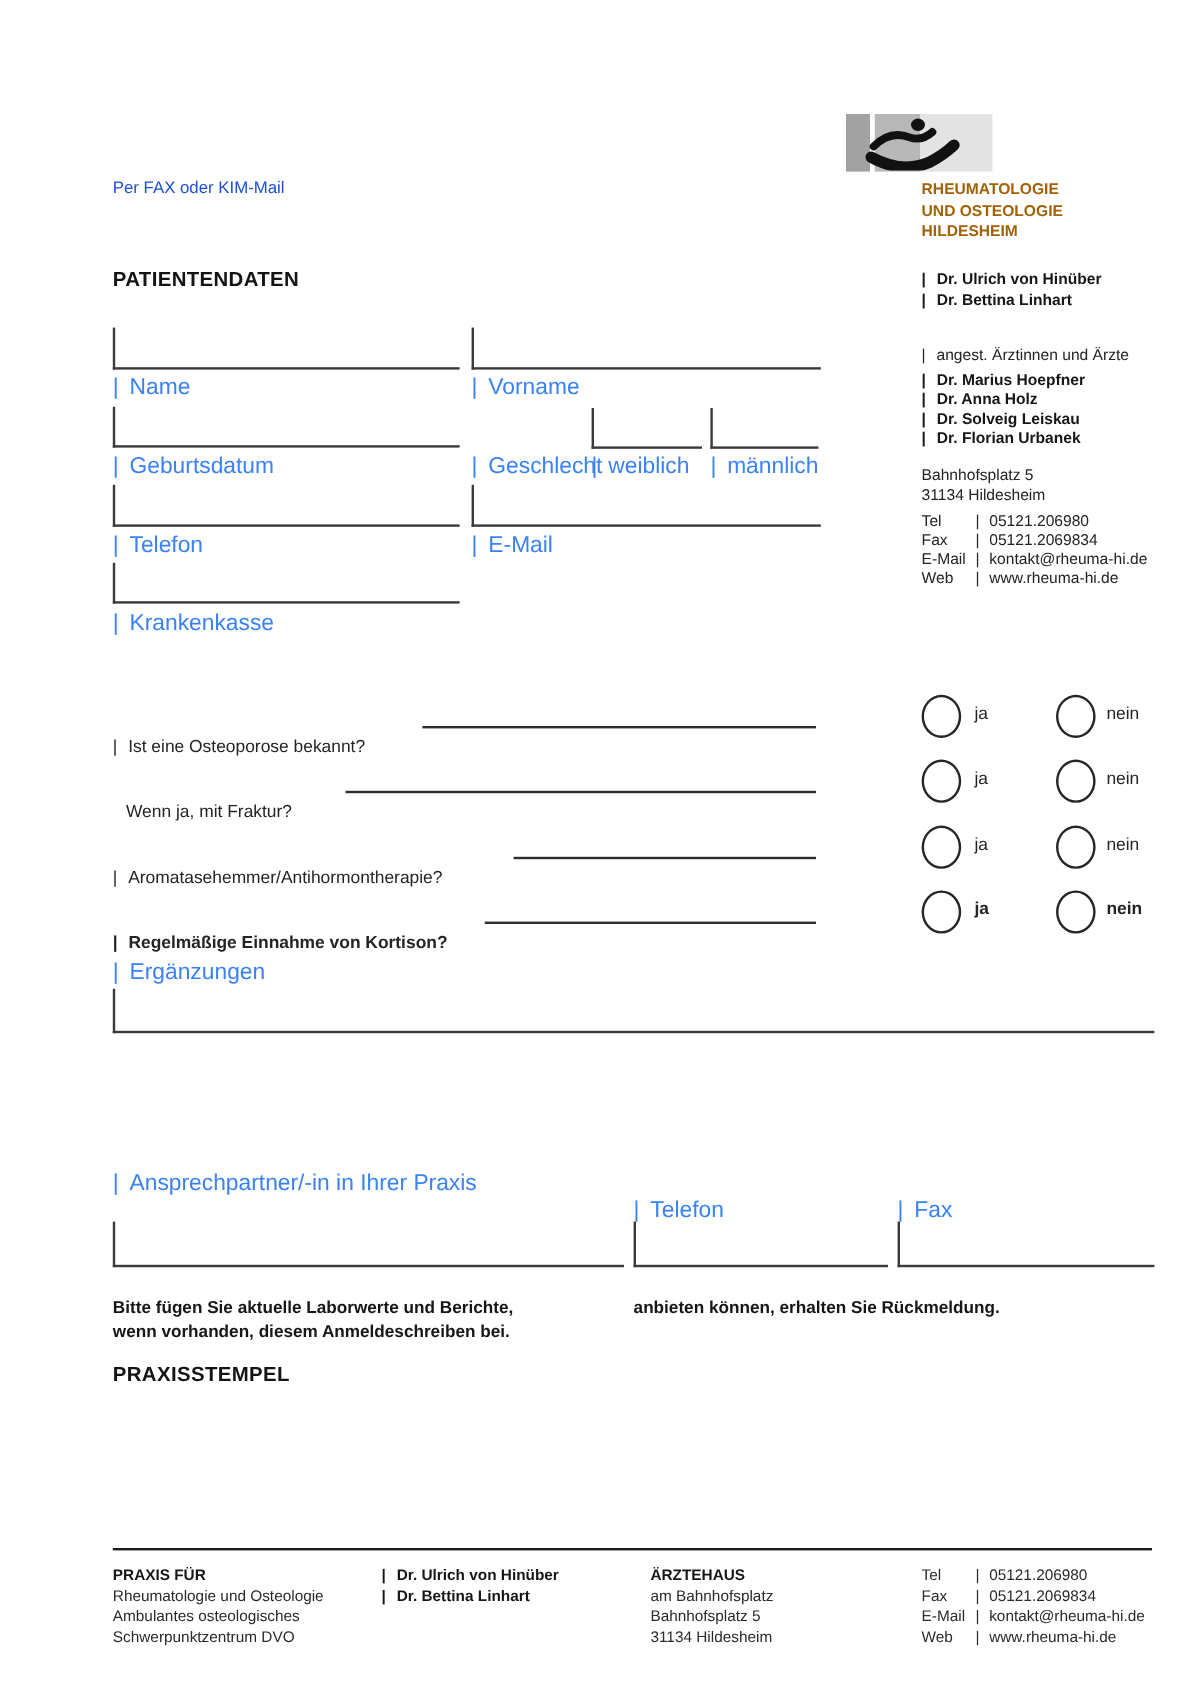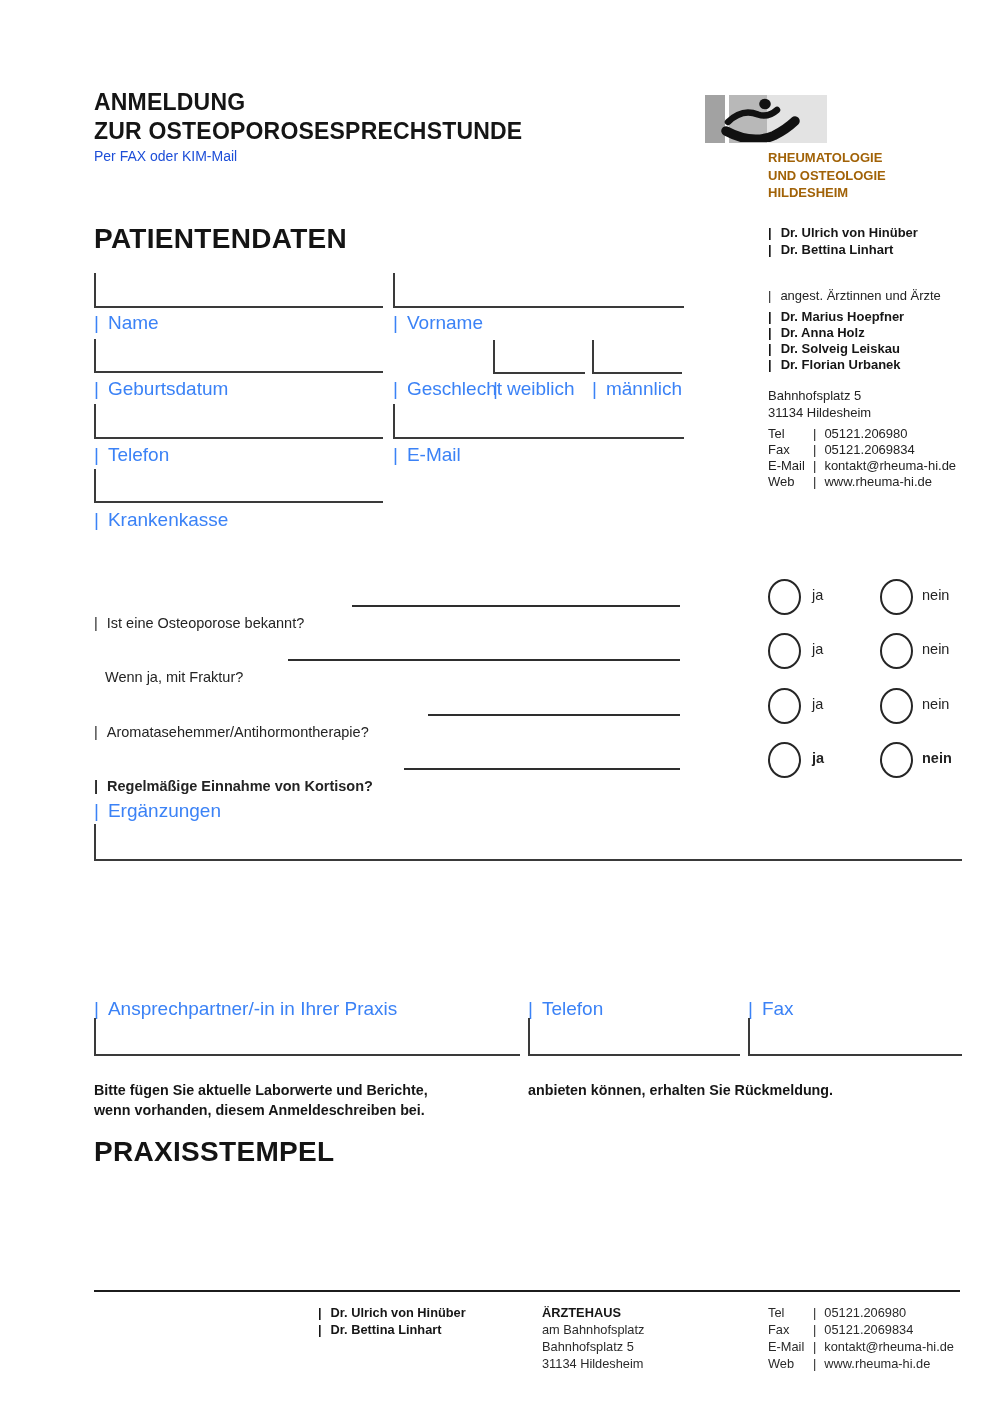--- a/index.html
+++ b/index.html
@@ -27,21 +27,21 @@
   
   .sb { left:768px; font-size:13px; color:#232323; }
   .sb-bold { font-weight:700; color:#161616; }
   .lh17 { line-height:17px; }
   .lh16 { line-height:16px; }
   .c-row { line-height:16px; white-space:nowrap; }
   .c-label { display:inline-block; width:45px; }
   .c-value::before { content:"|"; margin-right:8px; }
 
   
-  .h2 { left:94px; font-size:28px; font-weight:700; color:#141414; letter-spacing:0.3px; }
+  .h2 { left:94px; font-size:17px; font-weight:700; color:#141414; letter-spacing:0.3px; }
 
   
   .fbox { border-left:2px solid #3a3a3a; border-bottom:2px solid #3a3a3a; }
   .flabel { font-size:19px; color:#3b82f6; white-space:nowrap; }
 
   
   .q-row { left:0; width:1000px; height:34px; }
   .q-label { position:absolute; top:8px; font-size:14.5px; color:#242424; white-space:nowrap;margin-top:28px; }
   .q-line { position:absolute; top:26px; height:0; border-bottom:2px solid #2e2e2e; }
   .radio { position:absolute; top:0; width:29px; height:32px; border:2px solid #262626; border-radius:50%; background:#fff; }
@@ -54,24 +54,20 @@
   .rule { left:94px; top:1290px; width:866px; height:2px; background:#1c1c1c; }
   .fcol { top:1304px; font-size:12.8px; line-height:17px; color:#2a2a2a; }
   .fcol .t { font-weight:700; color:#161616; }
   .fc-label { display:inline-block; width:45px; }
 </style>
 </head>
 <body>
 
 <div class="page">
 
-  <div class="abs title">
-    <div>ANMELDUNG</div>
-    <div>ZUR OSTEOPOROSESPRECHSTUNDE</div>
-  </div>
   <div class="abs subtitle">Per FAX oder KIM-Mail</div>
 
   <div class="abs logo">
     <div class="r" style="left:0;    width:20px; background:#a2a2a2;"></div>
     <div class="r" style="left:24px; width:38px; background:#b8b8b8;"></div>
     <div class="r" style="left:62px; width:60px; background:#e3e3e3;"></div>
     <svg width="84" height="46" viewBox="0 0 84 46">
       <ellipse cx="44" cy="8" rx="5.8" ry="5.2" fill="#111111"></ellipse>
       <path d="M7,26 Q21,12 37,18.5 Q47,22 56,14" fill="none" stroke="#111111" stroke-width="6.5" stroke-linecap="round"></path>
       <path d="M5,35 Q31,49 53,39.5 Q65,33.5 74,25" fill="none" stroke="#111111" stroke-width="9.5" stroke-linecap="round"></path>
@@ -161,39 +157,45 @@
     <div class="q-line" style="left:404px; width:276px;"></div>
     <div class="radio" style="left:768px;"></div>
     <div class="yn" style="left:812px;">ja</div>
     <div class="radio" style="left:880px;"></div>
     <div class="yn" style="left:922px;">nein</div>
   </div>
 
   <div class="abs flabel bl" style="left:94px; top:800px;">Ergänzungen</div>
   <div class="abs fbox" style="left:94px; top:824px; width:866px; height:35px;"></div>
 
-  <div class="abs flabel bl" style="left:94px;  top:998px;text-align:right;">Ansprechpartner/-in in Ihrer Praxis</div>
+  <div class="abs flabel bl" style="left:94px;  top:976px;text-align:right;">Ansprechpartner/-in in Ihrer Praxis</div>
   <div class="abs flabel bl" style="left:528px; top:998px;">Telefon</div>
   <div class="abs flabel bl" style="left:748px; top:998px;">Fax</div>
   <div class="abs fbox" style="left:94px;  top:1018px; width:424px; height:36px;"></div>
   <div class="abs fbox" style="left:528px; top:1018px; width:210px; height:36px;"></div>
   <div class="abs fbox" style="left:748px; top:1018px; width:212px; height:36px;"></div>
 
   <div class="abs note" style="left:94px; top:1080px; width:430px;">
     <div>Bitte fügen Sie aktuelle Laborwerte und Berichte,</div>
     <div>wenn vorhanden, diesem Anmeldeschreiben bei.</div>
   </div>
   <div class="abs note" style="left:528px; top:1080px; width:430px;">
     <div>anbieten können, erhalten Sie Rückmeldung.</div>
   </div>
 
   <div class="abs h2" style="top:1136px;">PRAXISSTEMPEL</div>
 
   <div class="abs rule"></div>
 
+  <div class="abs fcol" style="left:94px;">
+    <div class="t">PRAXIS FÜR</div>
+    <div>Rheumatologie und Osteologie</div>
+    <div>Ambulantes osteologisches</div>
+    <div>Schwerpunktzentrum DVO</div>
+  </div>
 
   <div class="abs fcol" style="left:318px; font-weight:700; color:#161616;">
     <div class="bl">Dr. Ulrich von Hinüber</div>
     <div class="bl">Dr. Bettina Linhart</div>
   </div>
 
   <div class="abs fcol" style="left:542px;">
     <div class="t">ÄRZTEHAUS</div>
     <div>am Bahnhofsplatz</div>
     <div>Bahnhofsplatz 5</div>

